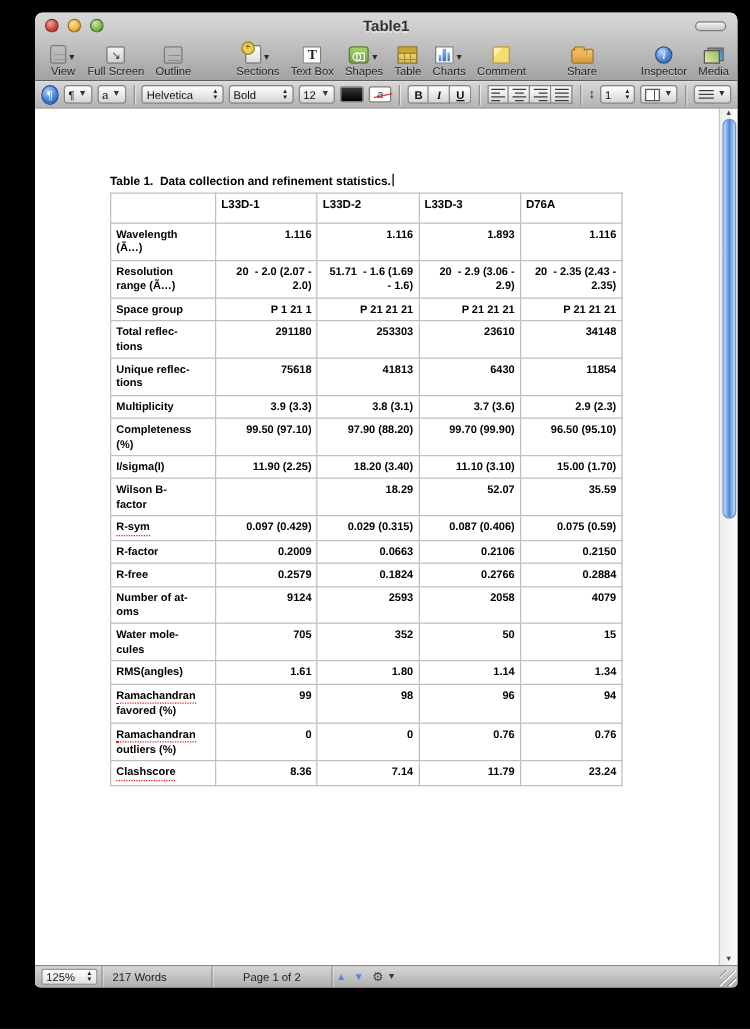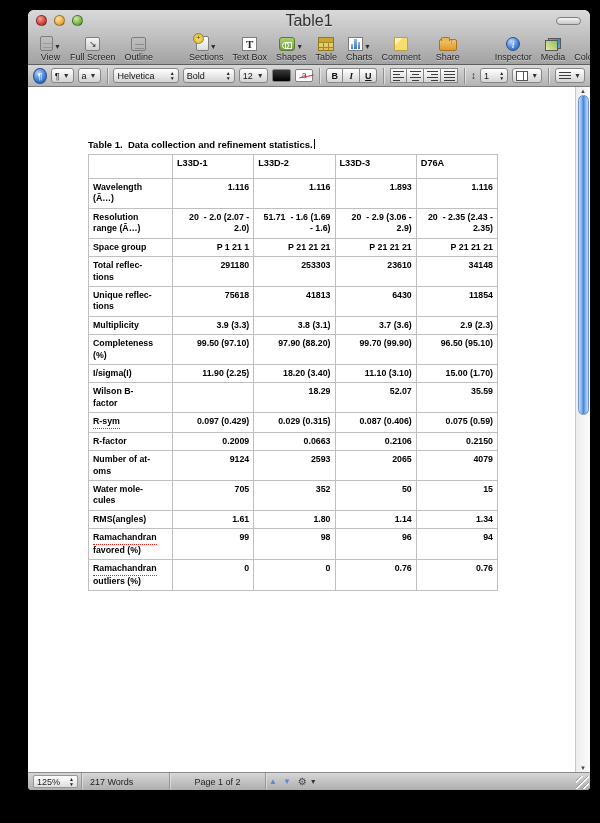--- a/index.html
+++ b/index.html
@@ -11,21 +11,21 @@
 
   
   .chrome { background:linear-gradient(180deg,#d9d9d9 0%,#c2c2c2 45%,#a2a2a2 100%);
     border-bottom:1px solid #5f5f5f; border-radius:6px 6px 0 0; }
   .titlebar { height:21px; position:relative; display:flex; align-items:center; justify-content:center; }
   .traffic { position:absolute; left:8px; top:5px; display:flex; gap:7px; }
   .light { width:11px; height:11px; border-radius:50%; border:1px solid rgba(0,0,0,.35); }
   .light.red   { background:radial-gradient(circle at 35% 30%, #f2a19a, #cf4539 60%, #9c2d24); }
   .light.yellow{ background:radial-gradient(circle at 35% 30%, #fbe3a9, #ecaf3f 60%, #b97d1d); }
   .light.green { background:radial-gradient(circle at 35% 30%, #cdeaa8, #7ab648 60%, #4c7f24); }
-  .win-title { font-size:16px; font-weight:normal; color:#2f2f2f; text-shadow:0 1px 0 rgba(255,255,255,.5); }
+  .win-title { font-size:12px; font-weight:bold; color:#2f2f2f; text-shadow:0 1px 0 rgba(255,255,255,.5); }
   .pill { position:absolute; right:9px; top:7px; width:25px; height:8px; border-radius:5px;
     border:1px solid #7e7e7e; background:linear-gradient(#f4f4f4,#c6c6c6); }
 
   .toolbar { height:33px; display:flex; align-items:flex-end; padding:0 0 2px 12px; }
   .tool { display:flex; flex-direction:column; align-items:center; margin-right:9px; cursor:default; }
   .tool-label { font-size:9px; color:#1d1d1d; text-shadow:0 1px 0 rgba(255,255,255,.45); white-space:nowrap; margin-top:1px; }
   .ticon-row { display:flex; align-items:flex-end; height:17px; }
   .caret { font-size:7px; color:#2c2c2c; margin-left:1px; line-height:8px; }
 
   
@@ -53,21 +53,21 @@
   .i-charts i:nth-child(1){height:5px;} .i-charts i:nth-child(2){height:10px;} .i-charts i:nth-child(3){height:7px;}
   .i-comment { width:14px; height:14px; background:linear-gradient(135deg,#fdf3b8 0 30%,#f5dd6e 30%); border:1px solid #bba33c; border-radius:1px; }
   .i-share { width:18px; height:12px; background:linear-gradient(#f3c46a,#dd9a2e); border:1px solid #a8751f; border-radius:2px; position:relative; }
   .i-share::before { content:""; position:absolute; left:1px; top:-3px; width:7px; height:3px; background:#edb853; border:1px solid #a8751f; border-bottom:none; border-radius:2px 2px 0 0; }
   .i-share::after { content:"↑"; position:absolute; right:2px; top:-4px; font-size:9px; font-weight:bold; color:#2e6e2e; text-shadow:0 0 1px #fff; }
   .i-inspector { width:14px; height:14px; border-radius:50%; background:radial-gradient(circle at 35% 28%,#bcd9f7,#4d86d8 55%,#2a5cab); border:1px solid #2a5088;
     color:#fff; font-family:"Liberation Serif",serif; font-style:italic; font-size:10px; line-height:13px; text-align:center; }
   .i-media { width:16px; height:13px; position:relative; }
   .i-media::before { content:""; position:absolute; right:0; top:0; width:11px; height:9px; background:linear-gradient(45deg,#7ecbe8,#3a7ec9); border:1px solid #58595b; }
   .i-media::after { content:""; position:absolute; left:0; bottom:0; width:11px; height:9px; background:linear-gradient(45deg,#f0e6a0,#8ec05a); border:1px solid #58595b; }
-  .gap-a { margin-left:27px; } .gap-b { margin-left:6px; } .gap-c { margin-left:26px; }
+  .gap-a { margin-left:27px; } .gap-b { margin-left:24px; } .gap-c { margin-left:26px; }
 
   
   .formatbar { height:22px; background:linear-gradient(#d8d8d8,#b3b3b3); border-bottom:1px solid #7c7c7c;
     display:flex; align-items:center; padding:0 5px; gap:4px; }
   .fb-sep { width:1px; height:16px; background:#8f8f8f; box-shadow:1px 0 0 rgba(255,255,255,.5); margin:0 2px; }
   .fb-btn { height:15px; border:1px solid #878787; border-radius:3px; background:linear-gradient(#ffffff,#d4d4d4);
     display:flex; align-items:center; font-size:9px; color:#111; padding:0 3px; white-space:nowrap; }
   .fb-round { width:16px; height:16px; border-radius:50%; background:radial-gradient(circle at 35% 28%,#a9ccf2,#3e7bd4 60%,#265397);
     border:1px solid #2b4f8d; color:#fff; font-size:9px; line-height:15px; text-align:center; }
   .dd { font-size:7px; margin-left:3px; color:#333; }
@@ -460,26 +460,35 @@
               <td class="rowlabel">
                 <span class="labelline">R-factor</span>
               </td>
               <td class="val">0.2009</td>
               <td class="val">0.0663</td>
               <td class="val">0.2106</td>
               <td class="val">0.2150</td>
             </tr>
             <tr>
               <td class="rowlabel">
+                <span class="labelline">R-free</span>
+              </td>
+              <td class="val">0.2579</td>
+              <td class="val">0.1824</td>
+              <td class="val">0.2766</td>
+              <td class="val">0.2884</td>
+            </tr>
+            <tr>
+              <td class="rowlabel">
                 <span class="labelline">Number of at-</span>
                 <span class="labelline">oms</span>
               </td>
               <td class="val">9124</td>
               <td class="val">2593</td>
-              <td class="val">2065</td>
+              <td class="val">2058</td>
               <td class="val">4079</td>
             </tr>
             <tr>
               <td class="rowlabel">
                 <span class="labelline">Water mole-</span>
                 <span class="labelline">cules</span>
               </td>
               <td class="val">705</td>
               <td class="val">352</td>
               <td class="val">50</td>
@@ -506,20 +515,29 @@
             </tr>
             <tr>
               <td class="rowlabel">
                 <span class="labelline squiggle">Ramachandran</span>
                 <span class="labelline">outliers (%)</span>
               </td>
               <td class="val">0</td>
               <td class="val">0</td>
               <td class="val">0.76</td>
               <td class="val">0.76</td>
+            </tr>
+            <tr>
+              <td class="rowlabel">
+                <span class="labelline squiggle">Clashscore</span>
+              </td>
+              <td class="val">8.36</td>
+              <td class="val">7.14</td>
+              <td class="val">11.79</td>
+              <td class="val">23.24</td>
             </tr>
           </tbody>
       </table>
     </div>
     <div class="vscroll">
       <span class="sb-up">▲</span>
       <span class="sb-thumb"></span>
       <span class="sb-down">▼</span>
     </div>
   </div>

